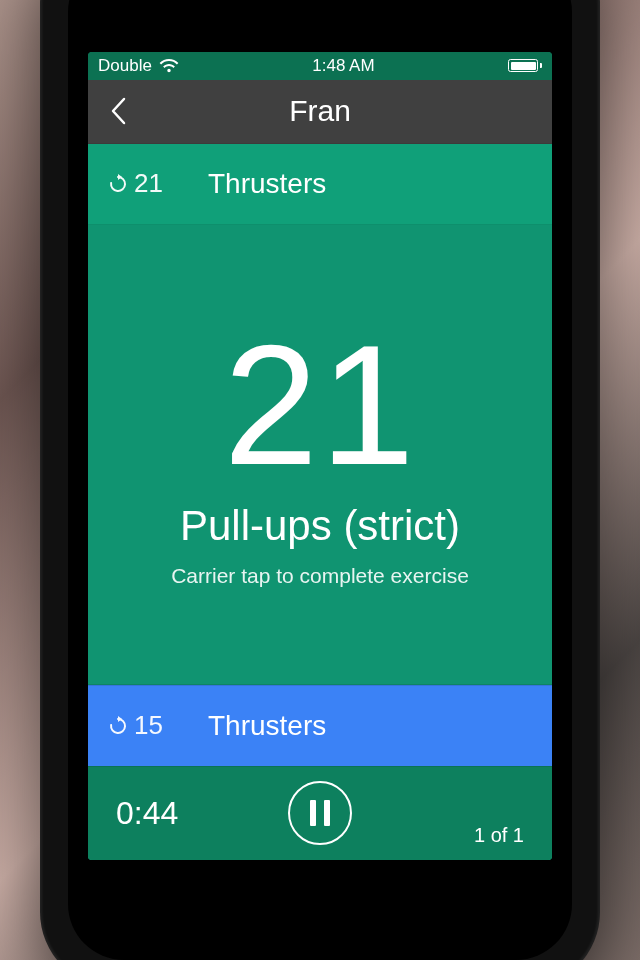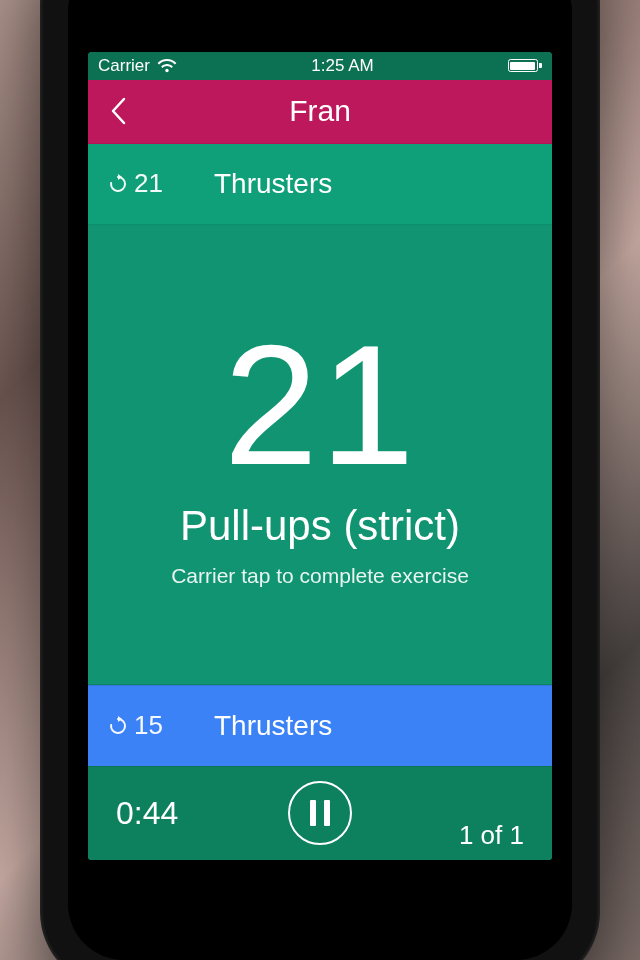--- a/index.html
+++ b/index.html
@@ -25,58 +25,58 @@
     display: flex; flex-direction: column;
   }
   .statusbar {
     height: 28px; color: #fff; font-size: 17px; font-weight: 400;
     display: flex; align-items: center; justify-content: space-between;
     padding: 0 10px; background: #0c7152;
   }
   .sb-left { display: flex; align-items: center; gap: 7px; }
   .sb-left svg { display:block; }
   .header {
-    height: 64px; background: #be185d; color: #fff;
+    height: 64px; background: #404040; color: #fff;
     display: flex; align-items: center; position: relative;
     border-bottom: 1px solid rgba(0,0,0,0.08);
   }
   .back-btn {
     width: 60px; height: 100%; display: flex; align-items: center; justify-content: center;
     font-size: 34px; font-weight: 200; cursor: pointer;
   }
   .title {
     position: absolute; left: 0; right: 0; text-align: center;
     font-size: 30px; font-weight: 300; pointer-events: none;
   }
   .content { flex: 1; display: flex; flex-direction: column; background: #109471; }
   .row {
     display: flex; align-items: center; color: #fff;
     padding: 24px 20px; gap: 26px;
   }
   .row-top { background: #10a079; border-bottom: 1px solid rgba(0,0,0,0.10); }
   .row-bottom { background: #3b82f6; border-top: 1px solid rgba(0,0,0,0.10); }
   .rep-badge { display: flex; align-items: center; gap: 6px; font-size: 26px; font-weight: 300; opacity: 0.95; min-width:70px;}
   .rep-badge svg { flex-shrink:0; }
-  .exercise-label { font-size: 28px; font-weight: 300; margin-left: 10px; }
+  .exercise-label { font-size: 28px; font-weight: 300; margin-left: 4px; }
   .current {
     flex: 1; background: #109471; color: #fff;
     display: flex; flex-direction: column; align-items: center; justify-content: center;
     border-bottom: 1px solid rgba(0,0,0,0.10);
     cursor: pointer;
   }
   .big-count { font-size: 170px; font-weight: 100; line-height: 1; letter-spacing: 2px;}
   .current-name { font-size: 42px; font-weight: 300; margin-top: 12px; }
   .hint { font-size: 21px; font-weight: 300; opacity: 0.9; margin-top: 14px; }
   .footer {
     height: 94px; background: #0d805e; color: #fff;
     display: flex; align-items: center; justify-content: space-between;
     padding: 0 28px; border-top: 1px solid rgba(0,0,0,0.10);
   }
   .elapsed { font-size: 32px; font-weight: 300; width: 100px; }
-  .progress { font-size: 26px; font-weight: 300; width: 100px; text-align: right; margin-top: 44px;}
+  .progress { font-size: 20px; font-weight: 300; width: 100px; text-align: right; margin-top: 44px;}
   .pause {
     width: 64px; height: 64px; border: 2px solid #fff; border-radius: 50%;
     display: flex; align-items: center; justify-content: center; cursor: pointer;
   }
   .pause-bars { display: flex; gap: 8px; }
   .pause-bars span { width: 6px; height: 26px; background: #fff; border-radius: 1px; }
   .battery { display:flex; align-items:center; }
   .battery-body { width:30px; height:13px; border:1.5px solid #fff; border-radius:2.5px; position:relative; }
   .battery-fill { position:absolute; top:1.5px; bottom:1.5px; left:1.5px; right:1.5px; background:#fff; border-radius:1px;}
   .battery-tip { width:2.5px; height:5px; background:#fff; margin-left:1.5px; border-radius:0 1px 1px 0;}
@@ -84,26 +84,26 @@
 </head>
 <body>
 
 <div class="phone">
 
   <div class="phone-inner">
     <div class="screen">
 
       <div class="statusbar">
         <div class="sb-left">
-          <span>Carrier</span>
+          <span>Double</span>
           <svg width="20" height="14" viewBox="0 0 20 14">
             <path d="M10 13.2c-.9 0-1.7-.8-1.7-1.7S9.1 9.8 10 9.8s1.7.8 1.7 1.7-.8 1.7-1.7 1.7zm-4.4-4.3l-1.5-1.5C5.7 5.8 7.8 4.9 10 4.9s4.3.9 5.9 2.5l-1.5 1.5C13.2 7.7 11.6 7 10 7s-3.2.7-4.4 1.9zM2.1 5.4L.6 3.9C3.1 1.4 6.5 0 10 0s6.9 1.4 9.4 3.9l-1.5 1.5C15.8 3.3 13 2.1 10 2.1S4.2 3.3 2.1 5.4z" fill="#fff"></path>
           </svg>
         </div>
-        <span style="font-weight:500">1:25 AM</span>
+        <span style="font-weight:500">1:48 AM</span>
         <div class="battery">
           <div class="battery-body">
               <div class="battery-fill"></div>
             </div>
           <div class="battery-tip"></div>
         </div>
       </div>
 
       <div class="header">
         <div class="back-btn">

